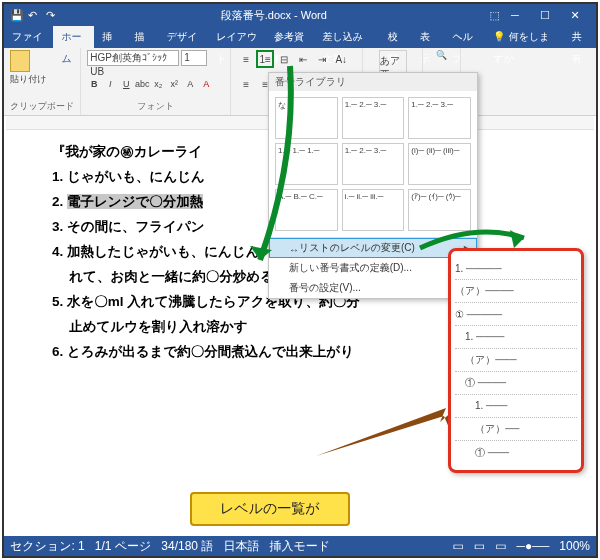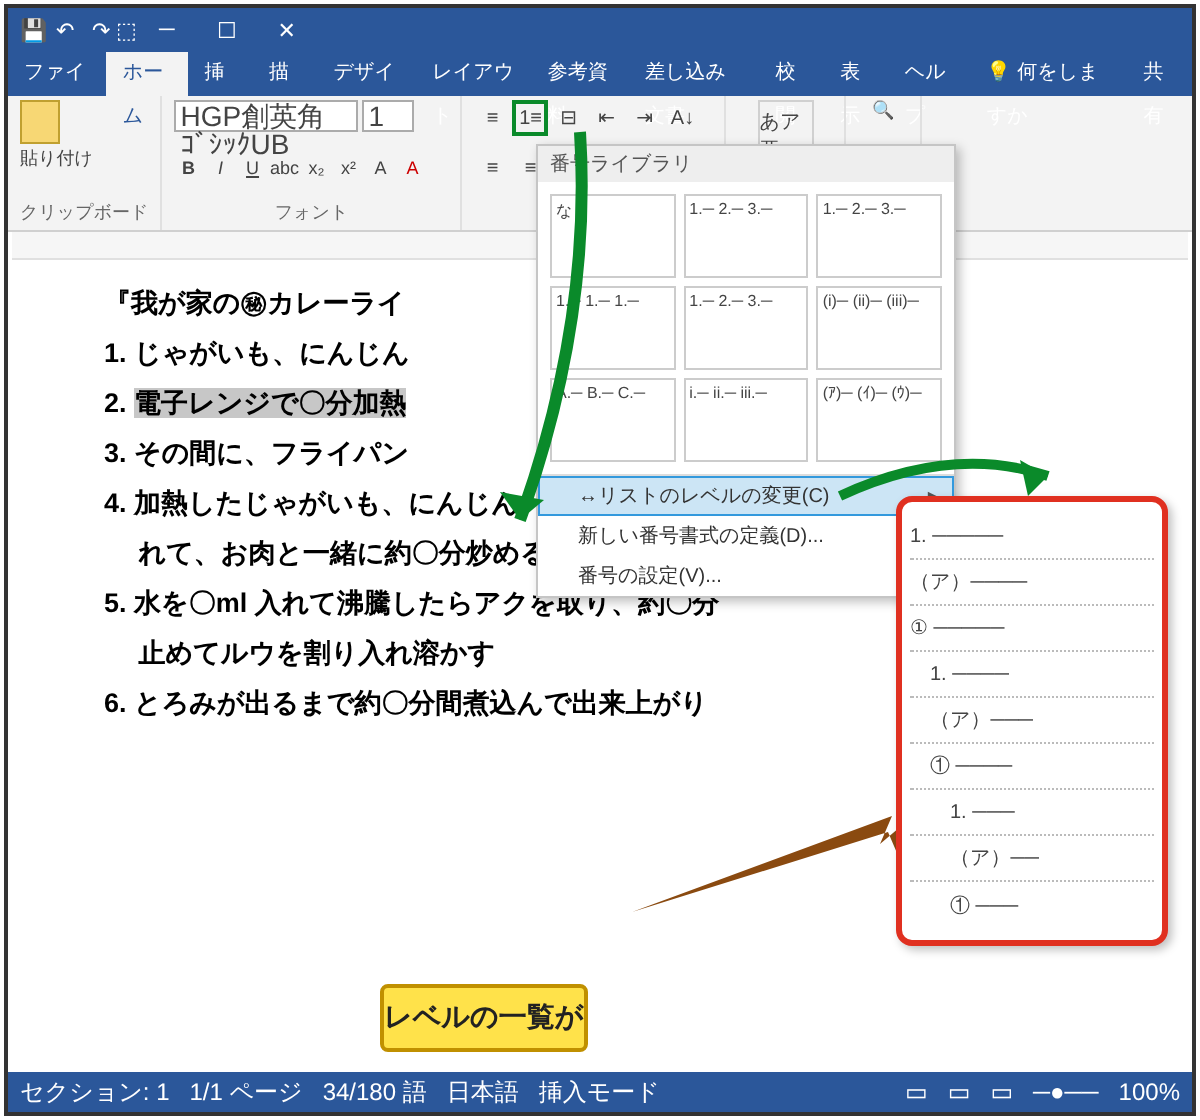--- a/index.html
+++ b/index.html
@@ -12,21 +12,21 @@
   .titlebar .winbtn { width:30px; text-align:center; }
   .tabs { height:22px; background:#2b579a; color:#fff; display:flex; align-items:center; font-size:10px; }
   .tabs .tab { padding:0 8px; height:22px; line-height:22px; }
   .tabs .tab.active { background:#f3f3f3; color:#2b579a; }
   .tabs .spacer { flex:1; }
   .ribbon { height:68px; background:#f3f3f3; border-bottom:1px solid #d0d0d0; display:flex; font-size:9px; color:#444; }
   .group { border-right:1px solid #e0e0e0; padding:2px 6px; display:flex; flex-direction:column; justify-content:space-between; }
   .group .lbl { font-size:9px; text-align:center; color:#666; }
   .paste-btn { display:flex; flex-direction:column; align-items:flex-start; gap:1px; }
   .clip-ico { width:20px; height:22px; background:#f7d774; border:1px solid #c0a030; position:relative; }
-  .fontbox { width:92px; height:16px; border:1px solid #ababab; background:#fff; font-size:14px; padding:0 2px; line-height:14px; }
+  .fontbox { width:92px; height:16px; border:1px solid #ababab; background:#fff; font-size:10px; padding:0 2px; line-height:14px; }
   .smallbtns { display:flex; gap:2px; margin-top:2px; }
   .sbtn { width:14px; height:14px; border:1px solid transparent; display:flex; align-items:center; justify-content:center; font-size:9px; color:#444; }
   .para-group { position:relative; }
   .para-row { display:flex; gap:1px; }
   .pbtn { width:18px; height:18px; display:flex; align-items:center; justify-content:center; border:1px solid transparent; font-size:10px; color:#444; }
   .pbtn.hl { border:2px solid #0a8a2a; }
   .stylebox { width:28px; height:36px; border:1px solid #d0d0d0; display:flex; align-items:center; justify-content:center; font-size:10px; }
   .doc { position:absolute; top:112px; left:2px; right:2px; bottom:22px; background:#fff; overflow:hidden; }
   .ruler { height:14px; background:#f6f6f6; border-bottom:1px solid #e0e0e0; }
   .page { padding:10px 20px 0 46px; font-size:13.5px; font-weight:bold; color:#000; line-height:1.85; }
@@ -36,37 +36,38 @@
   .numpop .hdr { background:#eee; padding:2px 6px; color:#555; }
   .numpop .grid { display:grid; grid-template-columns:repeat(3,1fr); gap:4px; padding:6px; }
   .numpop .cell { height:42px; border:1px solid #ccc; font-size:8px; padding:2px; color:#444; }
   .numpop .menu { border-top:1px solid #ddd; }
   .numpop .mi { padding:3px 8px 3px 20px; color:#333; position:relative; }
   .numpop .mi.hi { background:#cce5f5; border:1px solid #3399dd; padding:2px 7px 2px 19px; display:flex; align-items:center; }
   .numpop .mi.hi::after { content:"▶"; position:absolute; right:6px; font-size:8px; color:#555; }
   .levelpop { position:absolute; top:244px; right:12px; width:136px; background:#fff; border:3px solid #e03020; border-radius:8px; padding:6px 4px; z-index:25; box-shadow:2px 2px 5px rgba(0,0,0,.25); }
   .levelpop .lv { height:23px; border-bottom:1px dotted #bbb; font-size:10px; color:#444; display:flex; align-items:center; }
   .levelpop .lv:last-child { border-bottom:none; }
-  .callout { position:absolute; bottom:30px; left:186px; background:#ffe24a; border:2px solid #c09000; border-radius:4px; padding:6px 0; font-size:14px; font-weight:bold; color:#222; z-index:30;margin-top:47px; }
+  .callout { position:absolute; bottom:30px; left:186px; background:#ffe24a; border:2px solid #c09000; border-radius:4px; padding:6px 28px; font-size:14px; font-weight:normal; color:#222; z-index:30;margin-top:47px; }
   .statusbar { position:absolute; bottom:0; left:0; right:0; height:20px; background:#2b579a; color:#fff; font-size:12px; display:flex; align-items:center; padding:0 6px; gap:10px; }
   .statusbar .sp { flex:1; }
   .statusbar .zoom { display:flex; align-items:center; gap:3px; }
   .g-arrow { position:absolute; z-index:22; pointer-events:none; }
   .br-arrow { position:absolute; z-index:22; pointer-events:none; }
 </style>
 </head>
 <body>
 
 <div class="frame">
   <div class="titlebar">
     <div class="qat">
       <span class="ico">💾</span>
       <span class="ico">↶</span>
       <span class="ico">↷</span>
     </div>
+    <div class="ttl">段落番号.docx - Word</div>
     <span>⬚</span>
     <span class="winbtn">─</span>
     <span class="winbtn">☐</span>
     <span class="winbtn">✕</span>
   </div>
 
   <div class="tabs">
     <div class="tab">ファイル</div>
     <div class="tab active">ホーム</div>
     <div class="tab">挿入</div>

